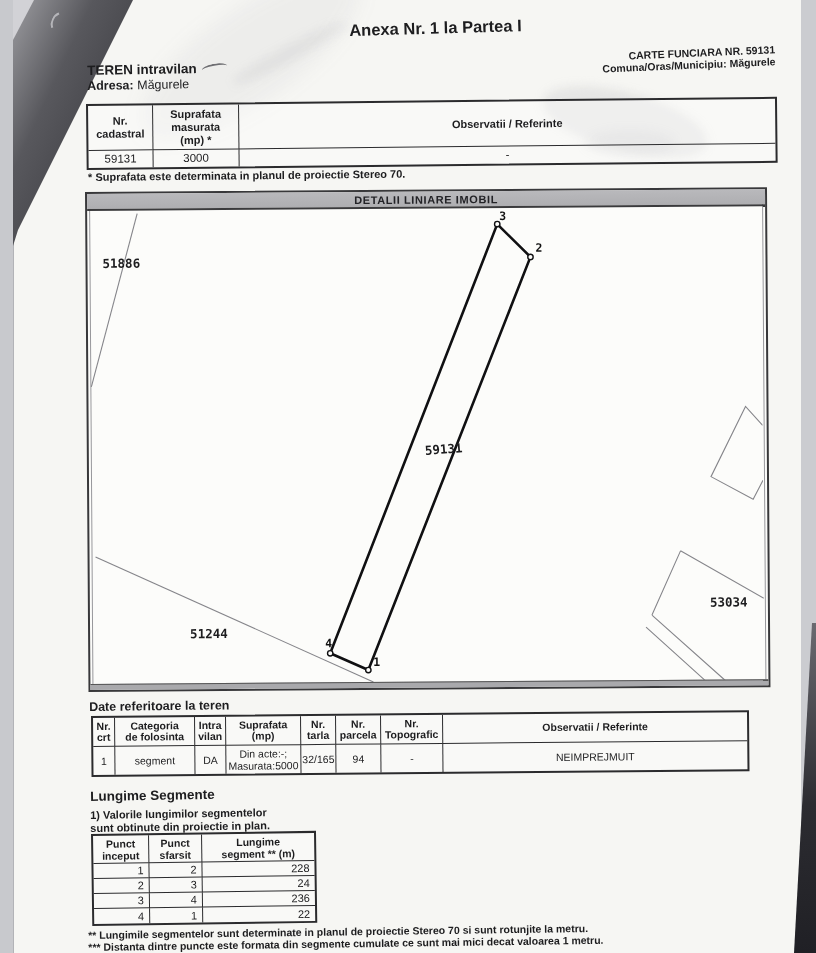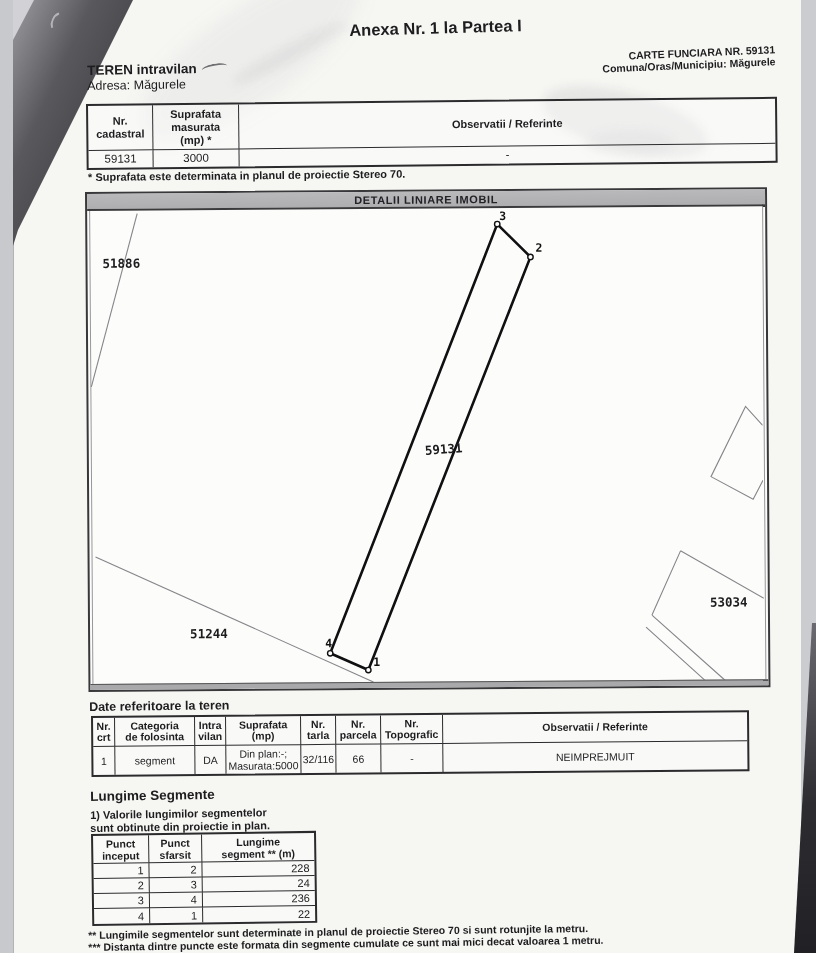--- a/index.html
+++ b/index.html
@@ -22,21 +22,21 @@
     background:linear-gradient(#6a6a70,#2c2c31 55%,#202025);}
   .scan-mark{left:57px;top:8px;width:18px;height:20px;border:2px solid transparent;
     border-left:2px solid #b5b5b9;border-radius:50%;transform:rotate(25deg);}
   .smudge{position:absolute;border-radius:50%;filter:blur(5px);}
   
   .title{left:349px;top:21px;font-size:16.5px;font-weight:bold;transform:rotate(-1.6deg);white-space:nowrap;}
   .carte{left:590px;top:52px;width:185px;text-align:right;font-size:10.5px;font-weight:700;
     line-height:11.5px;transform:rotate(-2.4deg);}
   .teren{left:87px;top:63px;font-size:13.5px;font-weight:bold;transform:rotate(-1deg);}
   .adresa{left:87px;top:79px;font-size:12.5px;transform:rotate(-1deg);}
-  .adresa .b{font-weight:normal;}
+  .adresa .b{font-weight:bold;}
   .penmark{left:201px;top:66px;width:26px;height:7px;border-top:2px solid #6e6e72;
     border-radius:50%;transform:rotate(-10deg);}
   .fn1{left:88px;top:171px;font-size:11px;font-weight:bold;transform:rotate(-0.6deg);}
   .h2{left:89px;top:700px;font-size:12.5px;font-weight:bold;transform:rotate(-0.7deg);}
   .h3{left:90px;top:789px;font-size:13.5px;font-weight:bold;transform:rotate(-1deg);}
   .note{left:90px;top:809px;font-size:11px;font-weight:bold;line-height:12.5px;transform:rotate(-0.9deg);}
   .fns{left:88px;top:929px;font-size:10.5px;font-weight:bold;line-height:12px;transform:rotate(-0.8deg);white-space:nowrap;}
   
   .tbl{display:grid;border:2px solid #2b2b2d;background:rgba(255,255,255,0.35);}
   .c{display:flex;align-items:center;justify-content:center;text-align:center;
@@ -148,24 +148,24 @@
   <div class="c h">Nr.
 tarla</div>
   <div class="c h">Nr.
 parcela</div>
   <div class="c h">Nr.
 Topografic</div>
   <div class="c h">Observatii / Referinte</div>
   <div class="c d first">1</div>
   <div class="c d">segment</div>
   <div class="c d">DA</div>
-  <div class="c d">Din plan:-;
+  <div class="c d">Din acte:-;
 Masurata:5000</div>
-  <div class="c d">32/116</div>
-  <div class="c d">66</div>
+  <div class="c d">32/165</div>
+  <div class="c d">94</div>
   <div class="c d">-</div>
   <div class="c d">NEIMPREJMUIT</div>
 </div>
 
 <div class="abs h3">Lungime Segmente</div>
 <div class="abs note">
   <div>1) Valorile lungimilor segmentelor</div>
   <div>sunt obtinute din proiectie in plan.</div>
 </div>
 <div class="abs tbl t3">

